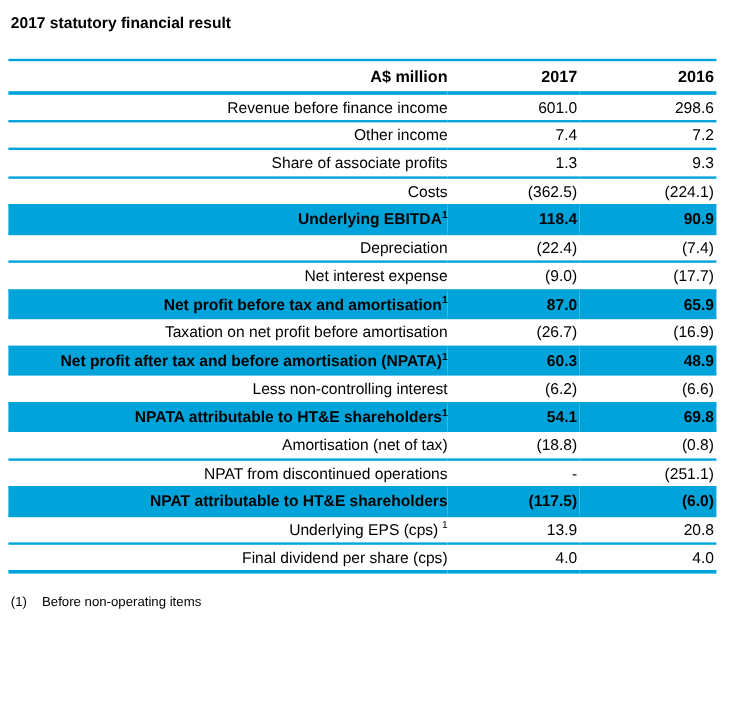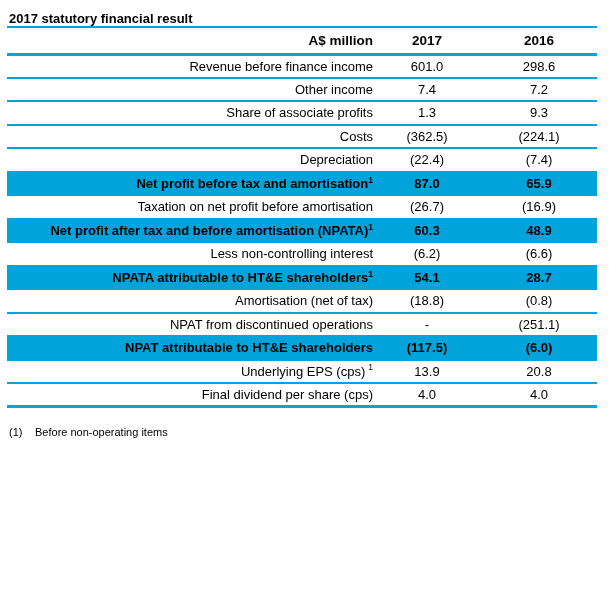--- a/index.html
+++ b/index.html
@@ -9,21 +9,21 @@
     width: 610px; height: 607px;
     font-family: "Liberation Sans", sans-serif;
     color: #000000;
     overflow: hidden;
   }
   .wrap { width: 590px; margin: 9px 13px 0 7px; }
 
   .title {
     font-size: 13px;
     font-weight: bold;
-    padding: 2px 0 0 2px;
+    padding: 2px 0 23px 2px;
     border-bottom: 2px solid var(--accent);
   }
 
   table {
     width: 100%;
     border-collapse: collapse;
     table-layout: fixed;
   }
   col.c-label { width: 366px; }
   col.c-2017  { width: 110px; }
@@ -38,21 +38,21 @@
     padding: 0;
   }
   td {
     height: 23.5px;
     font-size: 13px;
     border-bottom: 2px solid var(--accent);
     vertical-align: middle;
     padding: 0;
   }
   .label { text-align: right; padding-left: 3px; }
-  .num   { text-align: center; padding-right: 2px; }
+  .num   { text-align: right; padding-right: 2px; }
 
   tr.hl td { background: var(--accent); font-weight: bold; }
   tbody tr:last-child td { border-bottom-width: 3px; }
 
   sup {
     font-size: 8.5px;
     line-height: 0;
     vertical-align: super;
   }
   sup.spaced { margin-left: 3px; }
@@ -99,24 +99,34 @@
         <tr>
           <td class="label">Share of associate profits</td>
           <td class="num">1.3</td>
           <td class="num">9.3</td>
         </tr>
         <tr>
           <td class="label">Costs</td>
           <td class="num">(362.5)</td>
           <td class="num">(224.1)</td>
         </tr>
+        <tr class="hl">
+          <td class="label">Underlying EBITDA<sup>1</sup></td>
+          <td class="num">118.4</td>
+          <td class="num">90.9</td>
+        </tr>
         <tr>
           <td class="label">Depreciation</td>
           <td class="num">(22.4)</td>
           <td class="num">(7.4)</td>
+        </tr>
+        <tr>
+          <td class="label">Net interest expense</td>
+          <td class="num">(9.0)</td>
+          <td class="num">(17.7)</td>
         </tr>
         <tr class="hl">
           <td class="label">Net profit before tax and amortisation<sup>1</sup></td>
           <td class="num">87.0</td>
           <td class="num">65.9</td>
         </tr>
         <tr>
           <td class="label">Taxation on net profit before amortisation</td>
           <td class="num">(26.7)</td>
           <td class="num">(16.9)</td>
@@ -127,21 +137,21 @@
           <td class="num">48.9</td>
         </tr>
         <tr>
           <td class="label">Less non-controlling interest</td>
           <td class="num">(6.2)</td>
           <td class="num">(6.6)</td>
         </tr>
         <tr class="hl">
           <td class="label">NPATA attributable to HT&amp;E shareholders<sup>1</sup></td>
           <td class="num">54.1</td>
-          <td class="num">28.7</td>
+          <td class="num">69.8</td>
         </tr>
         <tr>
           <td class="label">Amortisation (net of tax)</td>
           <td class="num">(18.8)</td>
           <td class="num">(0.8)</td>
         </tr>
         <tr>
           <td class="label">NPAT from discontinued operations</td>
           <td class="num">-</td>
           <td class="num">(251.1)</td>

